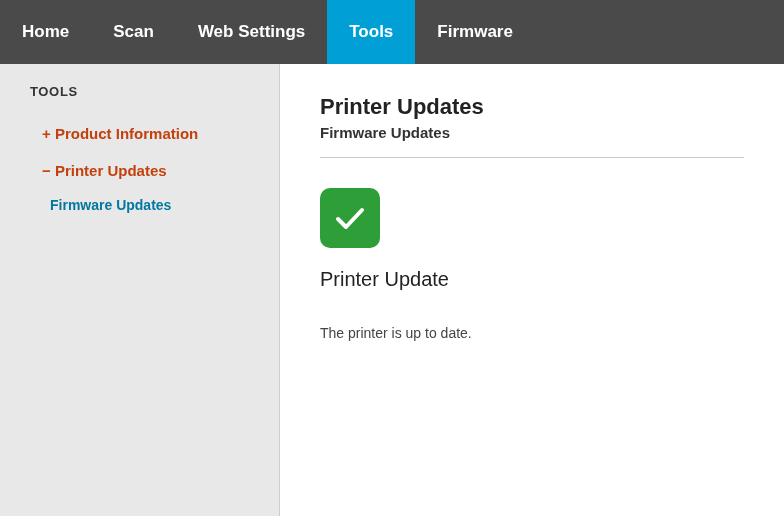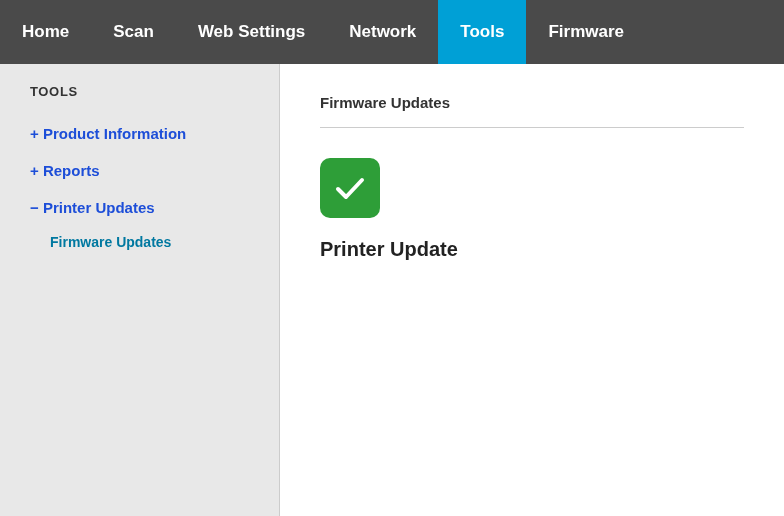--- a/index.html
+++ b/index.html
@@ -50,24 +50,24 @@
       flex-shrink: 0;
     }
     .sidebar-title {
       font-size: 13px;
       font-weight: bold;
       color: #333333;
       padding: 0 30px 16px 30px;
       letter-spacing: 0.05em;
     }
     .sidebar-section {
-      padding: 10px 30px;
+      padding: 10px 42px;
       font-size: 15px;
       font-weight: bold;
-      color: #1d4ed8;
+      color: #c2410c;
       cursor: pointer;
     }
     .sidebar-sub-item {
       padding: 8px 30px 8px 50px;
       font-size: 14px;
       font-weight: bold;
       color: #0078a0;
       cursor: pointer;
     }
     .sidebar-sub-item.active {
@@ -109,60 +109,60 @@
       justify-content: center;
       margin-bottom: 20px;
     }
     .check-icon-wrapper svg {
       width: 36px;
       height: 36px;
     }
 
     .update-title {
       font-size: 20px;
-      font-weight: bold;
+      font-weight: normal;
       color: #222222;
       margin-bottom: 32px;
     }
     .update-text {
       font-size: 14px;
       color: #444444;
       margin-bottom: 10px;
       line-height: 1.5;
     }
   </style>
 </head>
 <body>
 
 <nav class="top-nav">
   <a class="nav-item">Home</a>
   <a class="nav-item">Scan</a>
   <a class="nav-item">Web Settings</a>
-  <a class="nav-item">Network</a>
   <a class="nav-item active">Tools</a>
   <a class="nav-item">Firmware</a>
 </nav>
 
 <div class="main-layout">
 
   <aside class="sidebar">
     <div class="sidebar-title">TOOLS</div>
     <div class="sidebar-section">+ Product Information</div>
-    <div class="sidebar-section">+ Reports</div>
     <div class="sidebar-section">− Printer Updates</div>
     <div class="sidebar-sub-item active">Firmware Updates</div>
   </aside>
 
   <main class="content-area">
     <div class="content-header">
+      <div class="content-main-title">Printer Updates</div>
       <div class="content-sub-title">Firmware Updates</div>
     </div>
 
     <div class="check-icon-wrapper">
       <svg viewBox="0 0 36 36" fill="none" xmlns="http://www.w3.org/2000/svg">
         <polyline points="6,19 14,27 30,10" stroke="white" stroke-width="4" stroke-linecap="round" stroke-linejoin="round"></polyline>
       </svg>
     </div>
 
     <div class="update-title">Printer Update</div>
+    <div class="update-text">The printer is up to date.</div>
   </main>
 
 </div>
 
 </body></html>

